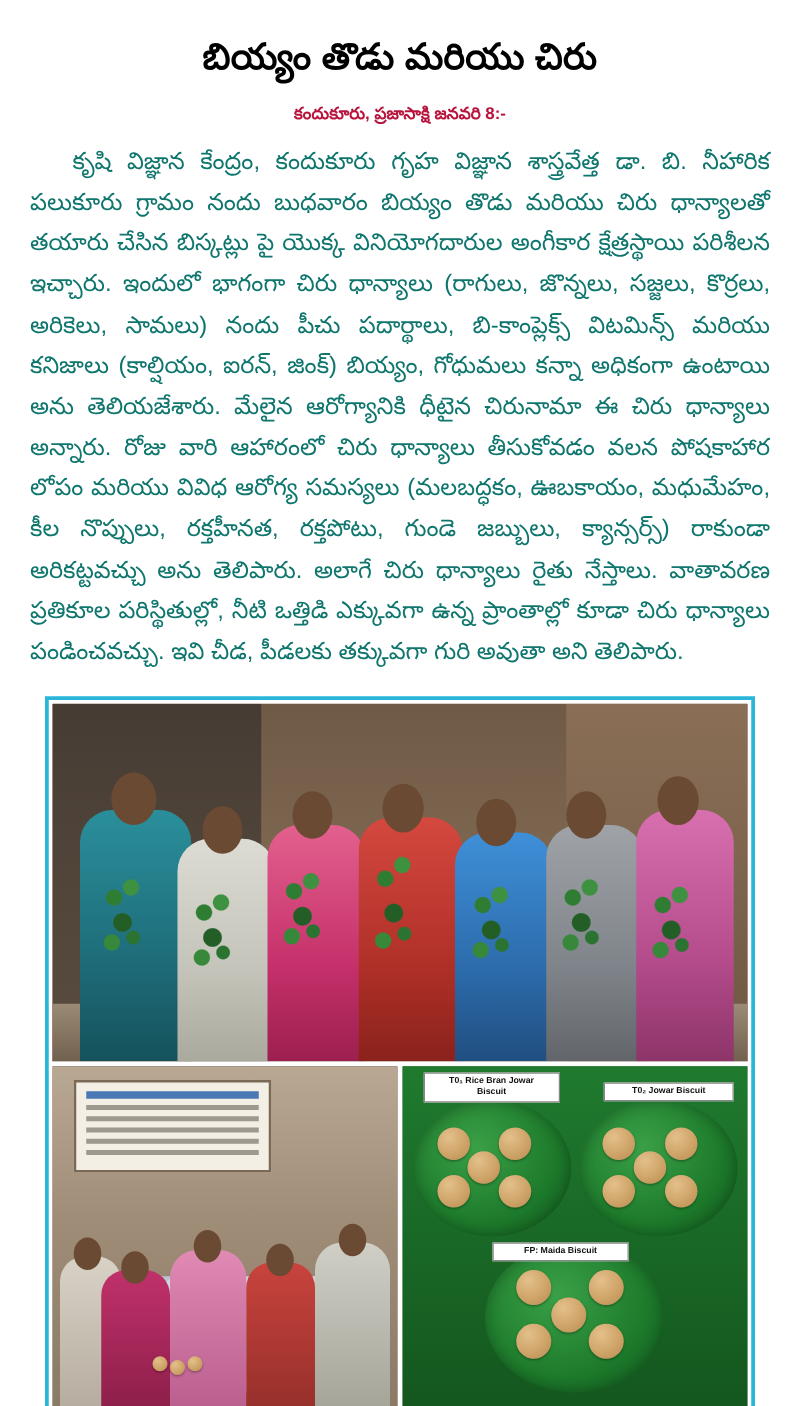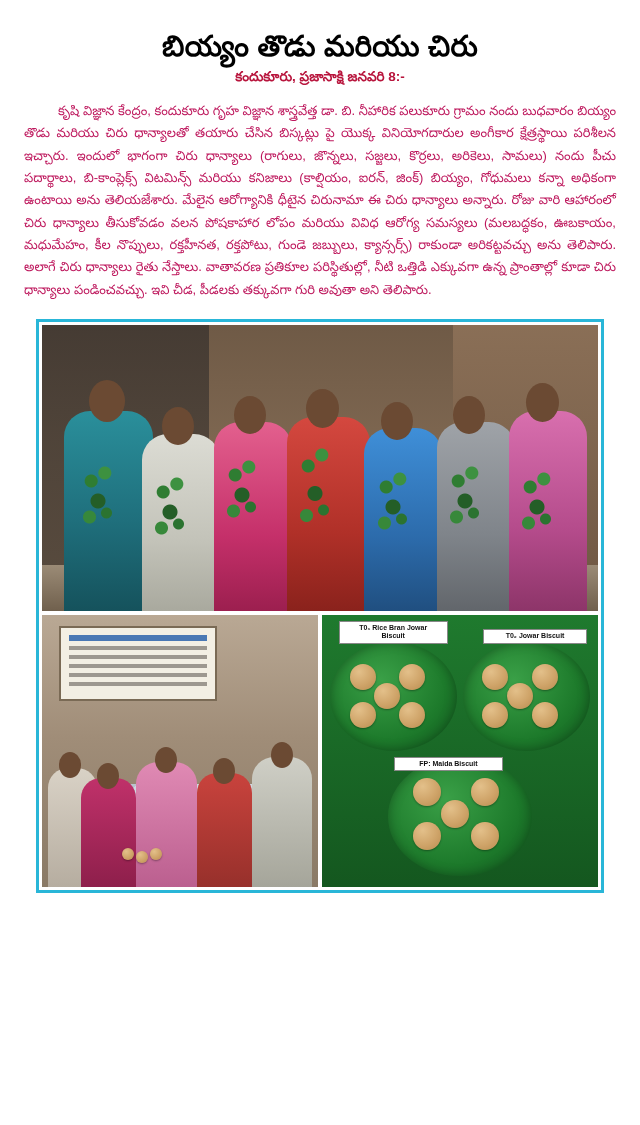--- a/index.html
+++ b/index.html
@@ -37,30 +37,31 @@
     display: block;
     white-space: nowrap;
   }
 
   
   .dateline {
     text-align: center;
     color: #b8143c;
     font-weight: bold;
     font-size: 13.5px;
+    margin-top: 14px;
     margin-bottom: 12px;
   }
 
   
   .body-copy {
-    font-size: 13px;
+    font-size: 19px;
     line-height: 1.72;
     text-align: justify;
     text-justify: inter-word;
-    color: #be185d;
+    color: #0f766e;
     padding: 0 2px;
   }
   .body-copy .indent {
     display: inline-block;
     width: 34px;
   }
 
   
   .photo-block {
     margin: 18px 14px 0 14px;

